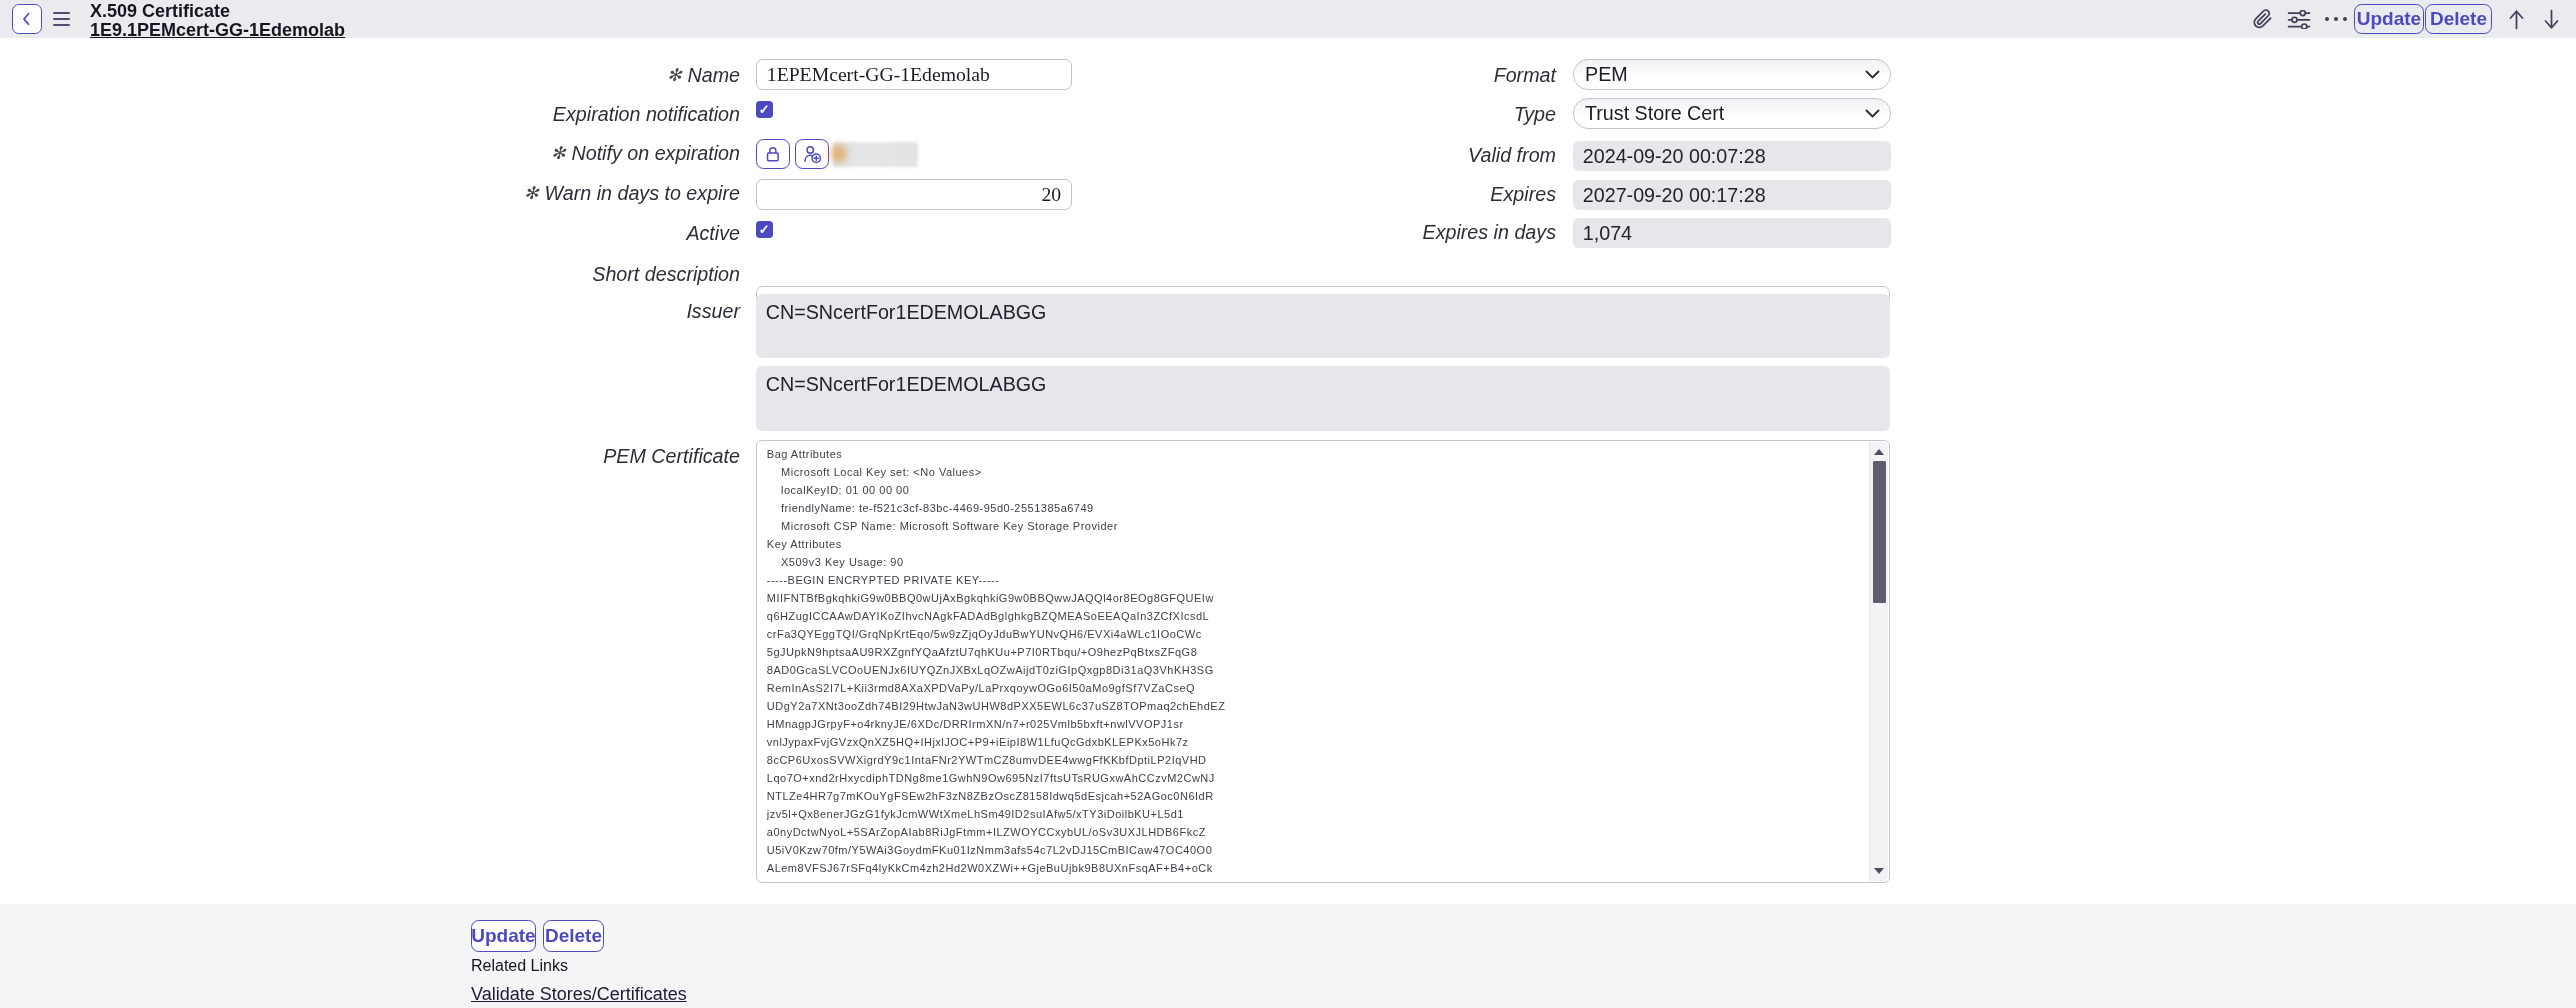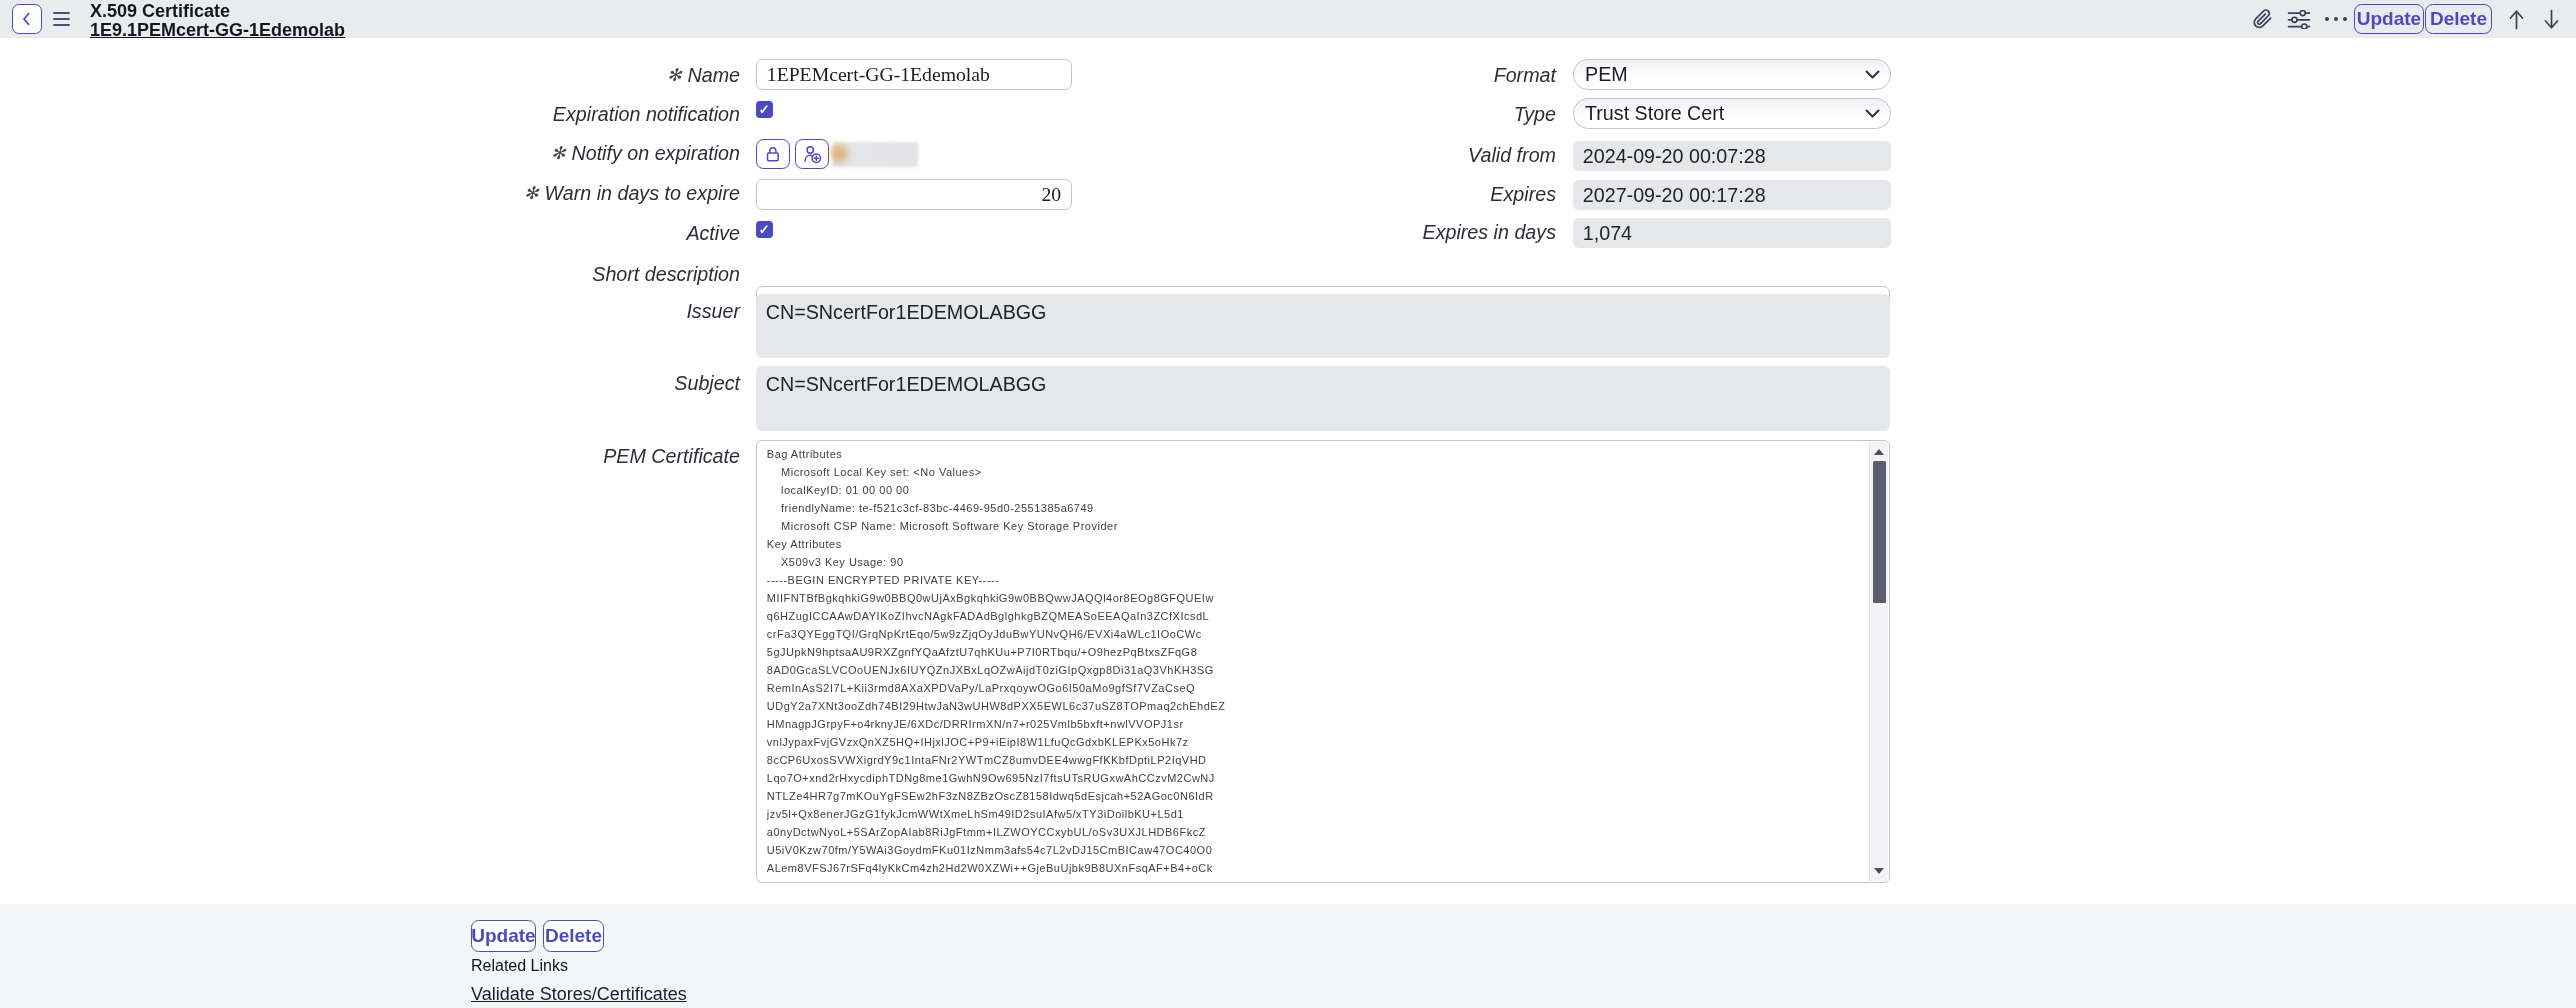--- a/index.html
+++ b/index.html
@@ -205,21 +205,20 @@
   <div class="chk" style="left:756px; top:221px;">
     <span>✓</span>
   </div>
 
   <div class="lbl left" style="top:263px;">Short description</div>
   <input class="inp" style="left: 756px; top: 258px; width: 1134px; height: 31px; margin-top: 28px;" value="SNcertFor1EDEMOLABGG">
 
   <div class="lbl left" style="top:300px;">Issuer</div>
   <div class="ro area" style="left:756px; top:294px; width:1134px; height:64px;">CN=SNcertFor1EDEMOLABGG</div>
 
-  <div class="lbl left" style="top:372px;">Subject</div>
   <div class="ro area" style="left:756px; top:366px; width:1134px; height:65px;">CN=SNcertFor1EDEMOLABGG</div>
 
   <div class="lbl left" style="top:445px;">PEM Certificate</div>
   <div class="pem">
     <div class="pem-text">Bag Attributes
     Microsoft Local Key set: &lt;No Values&gt;
     localKeyID: 01 00 00 00
     friendlyName: te-f521c3cf-83bc-4469-95d0-2551385a6749
     Microsoft CSP Name: Microsoft Software Key Storage Provider
 Key Attributes

